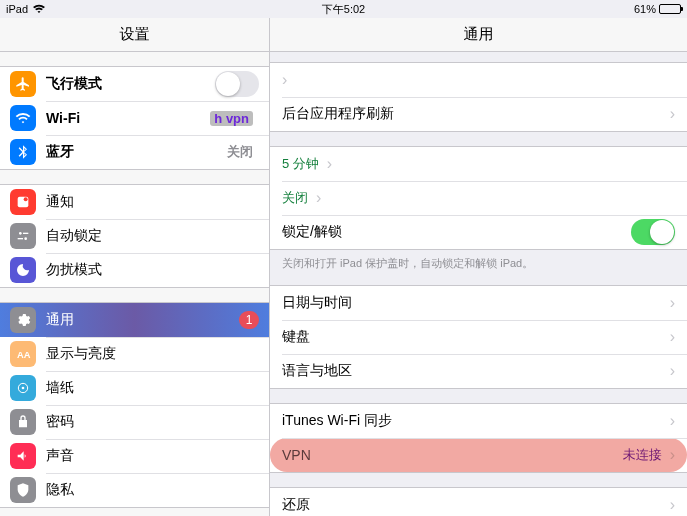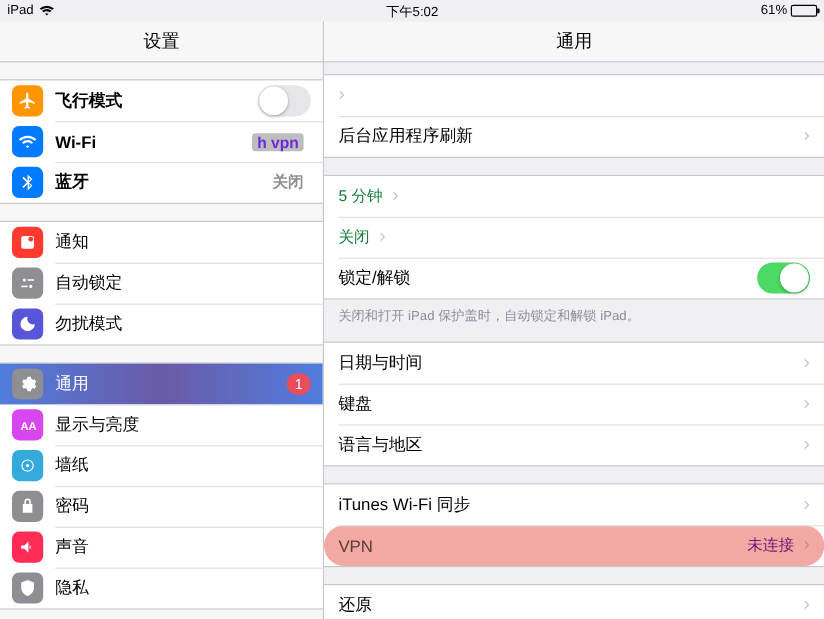--- a/index.html
+++ b/index.html
@@ -42,21 +42,21 @@
 .mrow + .mrow::before { content:""; position: absolute; top: 0; left: 12px; right: 0; height: 1px; background: #e0e0e4; }
 .mrow-label { flex: 1; font-size: 14px; color: #000; }
 .mrow-detail { font-size: 13px; color: #15803d; margin-right: 8px; }
 .chevron { color: #c7c7cc; font-size: 16px; }
 .footer-text { font-size: 11px; color: #8e8e93; padding: 6px 12px 0 12px; }
 .mrow.highlight { background: #f2a9a3; border-radius: 17px; }
 .mrow.highlight .mrow-label { color: #5a3b3b; }
 .truncated { font-size: 11px; color: #8e8e93; padding: 2px 12px; }
 
 
-.c-orange{background:#ff9500}.c-blue{background:#007aff}.c-red{background:#ff3b30}.c-gray{background:#8e8e93}.c-purple{background:#5856d6}.c-bluea{background:#d946ef}.c-pink{background:#ff2d55}
+.c-orange{background:#ff9500}.c-blue{background:#007aff}.c-red{background:#ff3b30}.c-gray{background:#8e8e93}.c-purple{background:#5856d6}.c-bluea{background:#fdba74}.c-pink{background:#ff2d55}
 </style>
 </head>
 <body>
 
 <div class="statusbar">
   <div class="sb-left">
     <span>iPad</span>
     <svg width="14" height="10" viewBox="0 0 14 10">
         <path d="M7 9 L8.5 7.5 Q7 6.5 5.5 7.5 Z M3 5 Q7 2 11 5 L9.5 6.3 Q7 4.5 4.5 6.3 Z M1 3 Q7 -1.5 13 3 L11.5 4.2 Q7 1 2.5 4.2 Z" fill="#000"></path>
       </svg>

